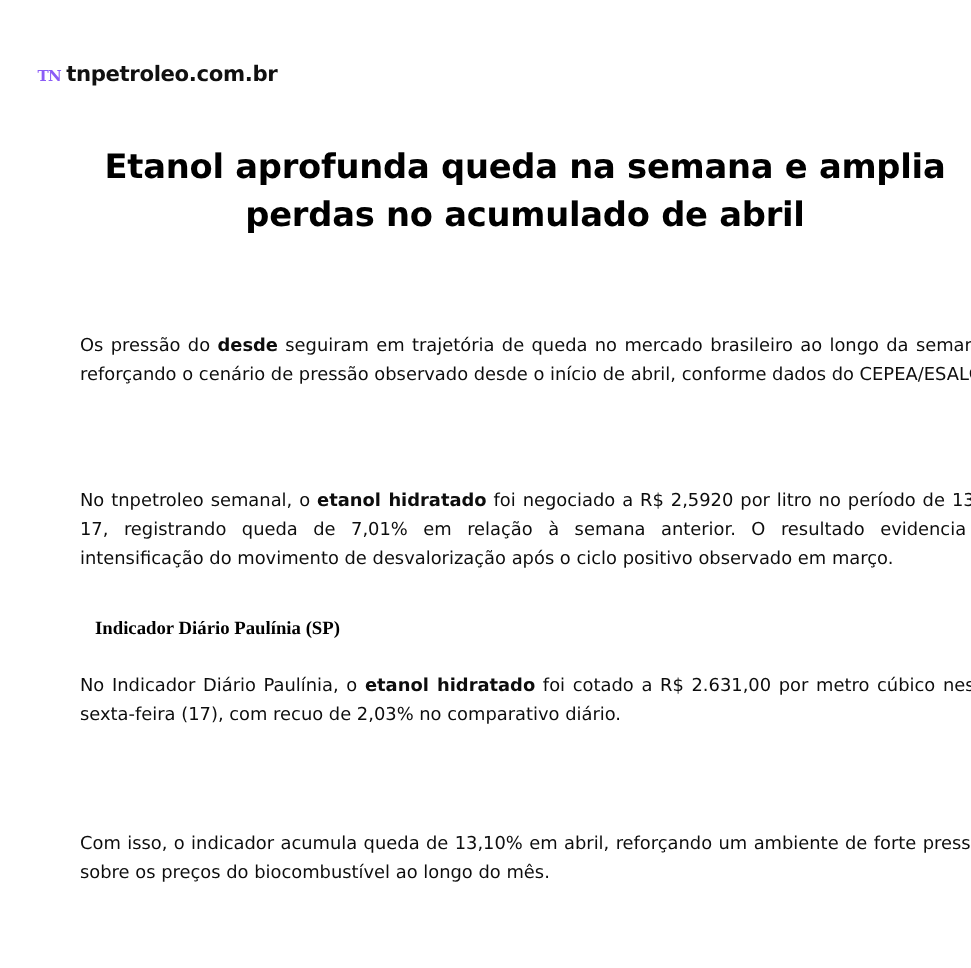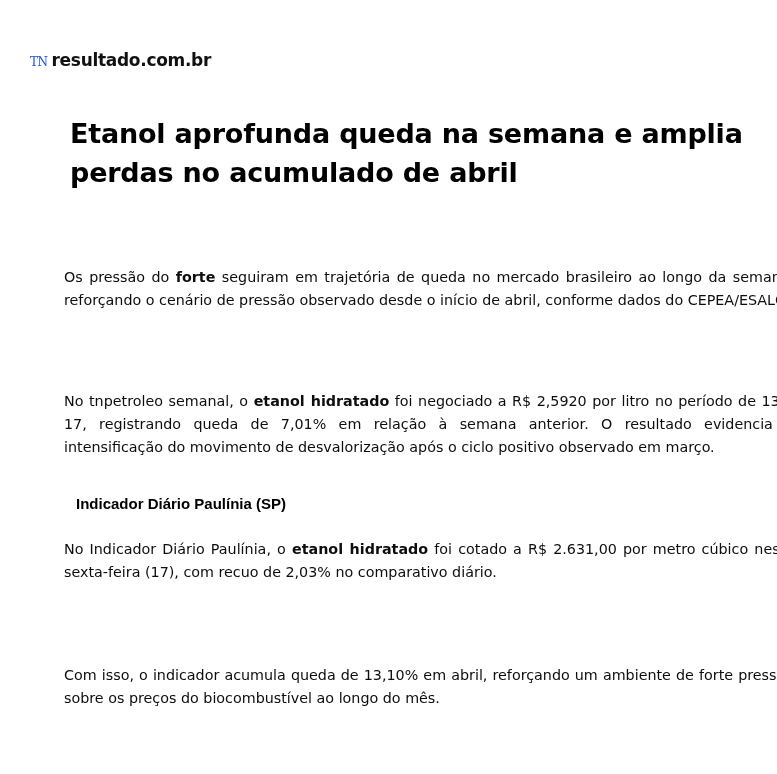--- a/index.html
+++ b/index.html
@@ -28,22 +28,22 @@
     position: absolute;
     left: 30px;
     top: 52px;
     display: flex;
     align-items: baseline;
     white-space: nowrap;
   }
   .brand-mark {
     font-family: "DejaVu Serif", serif;
     font-size: 12px;
-    font-weight: normal;
-    color: #1d4ed8;
+    font-weight: bold;
+    color: #8b5cf6;
     letter-spacing: -0.5px;
     margin-right: 4px;
     line-height: 1;
   }
   .brand-text {
     font-family: "DejaVu Sans", sans-serif;
     font-size: 17px;
     font-weight: bold;
     color: #111111;
     letter-spacing: -0.3px;
@@ -54,20 +54,21 @@
   .headline {
     position: absolute;
     left: 70px;
     top: 96px;
     width: 700px;
     font-family: "DejaVu Sans", sans-serif;
     font-size: 27px;
     font-weight: bold;
     line-height: 1.45;
     color: #000000;
+    text-align: center;
     letter-spacing: -0.2px;
   }
 
   
   .body-block {
     position: absolute;
     left: 64px;
     width: 730px;
     font-family: "DejaVu Sans", sans-serif;
     font-size: 14.3px;
@@ -80,39 +81,39 @@
   .p1 { top: 252px; }
   .p2 { top: 376px; }
   .p3 { top: 524px; }
   .p4 { top: 650px; }
 
   .subhead {
     position: absolute;
     left: 76px;
     top: 483px;
     width: 700px;
-    font-family: Liberation Sans, sans-serif;
+    font-family: Liberation Serif, serif;
     font-size: 15px;
     font-weight: bold;
     color: #000000;
   }
 </style>
 </head>
 <body>
 
 <div class="page">
 
   <div class="brand">
     <span class="brand-mark">TN</span>
-    <span class="brand-text">resultado.com.br</span>
+    <span class="brand-text">tnpetroleo.com.br</span>
   </div>
 
   <h1 class="headline">Etanol aprofunda queda na semana e amplia perdas no acumulado de abril</h1>
 
-  <p class="body-block p1"><span>Os pressão do </span><b>forte</b><span> seguiram em trajetória de queda no mercado brasileiro ao longo da semana, reforçando o cenário de pressão observado desde o início de abril, conforme dados do CEPEA/ESALQ.</span></p>
+  <p class="body-block p1"><span>Os pressão do </span><b>desde</b><span> seguiram em trajetória de queda no mercado brasileiro ao longo da semana, reforçando o cenário de pressão observado desde o início de abril, conforme dados do CEPEA/ESALQ.</span></p>
 
   <p class="body-block p2"><span>No tnpetroleo semanal, o </span><b>etanol hidratado</b><span> foi negociado a R$ 2,5920 por litro no período de 13 a 17, registrando queda de 7,01% em relação à semana anterior. O resultado evidencia a intensificação do movimento de desvalorização após o ciclo positivo observado em março.</span></p>
 
   <h2 class="subhead">Indicador Diário Paulínia (SP)</h2>
 
   <p class="body-block p3"><span>No Indicador Diário Paulínia, o </span><b>etanol hidratado</b><span> foi cotado a R$ 2.631,00 por metro cúbico nesta sexta-feira (17), com recuo de 2,03% no comparativo diário.</span></p>
 
   <p class="body-block p4"><span>Com isso, o indicador acumula queda de 13,10% em abril, reforçando um ambiente de forte pressão sobre os preços do biocombustível ao longo do mês.</span></p>
 
 </div>

